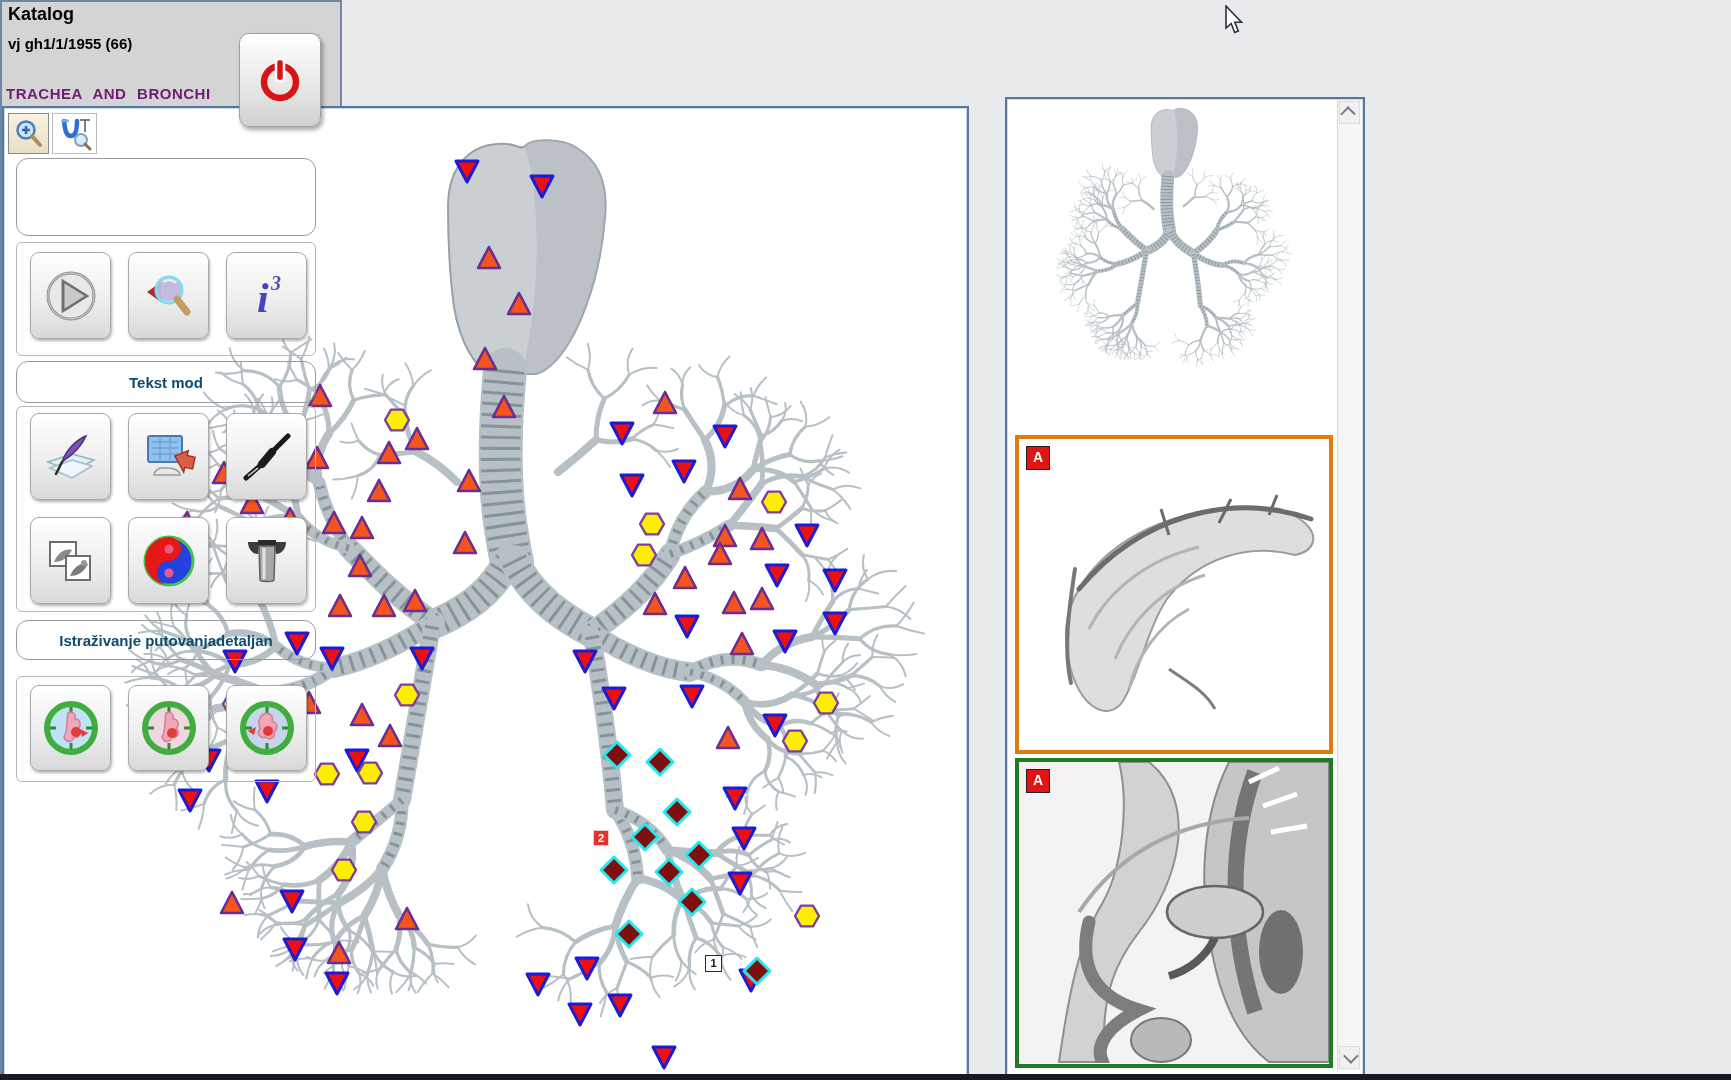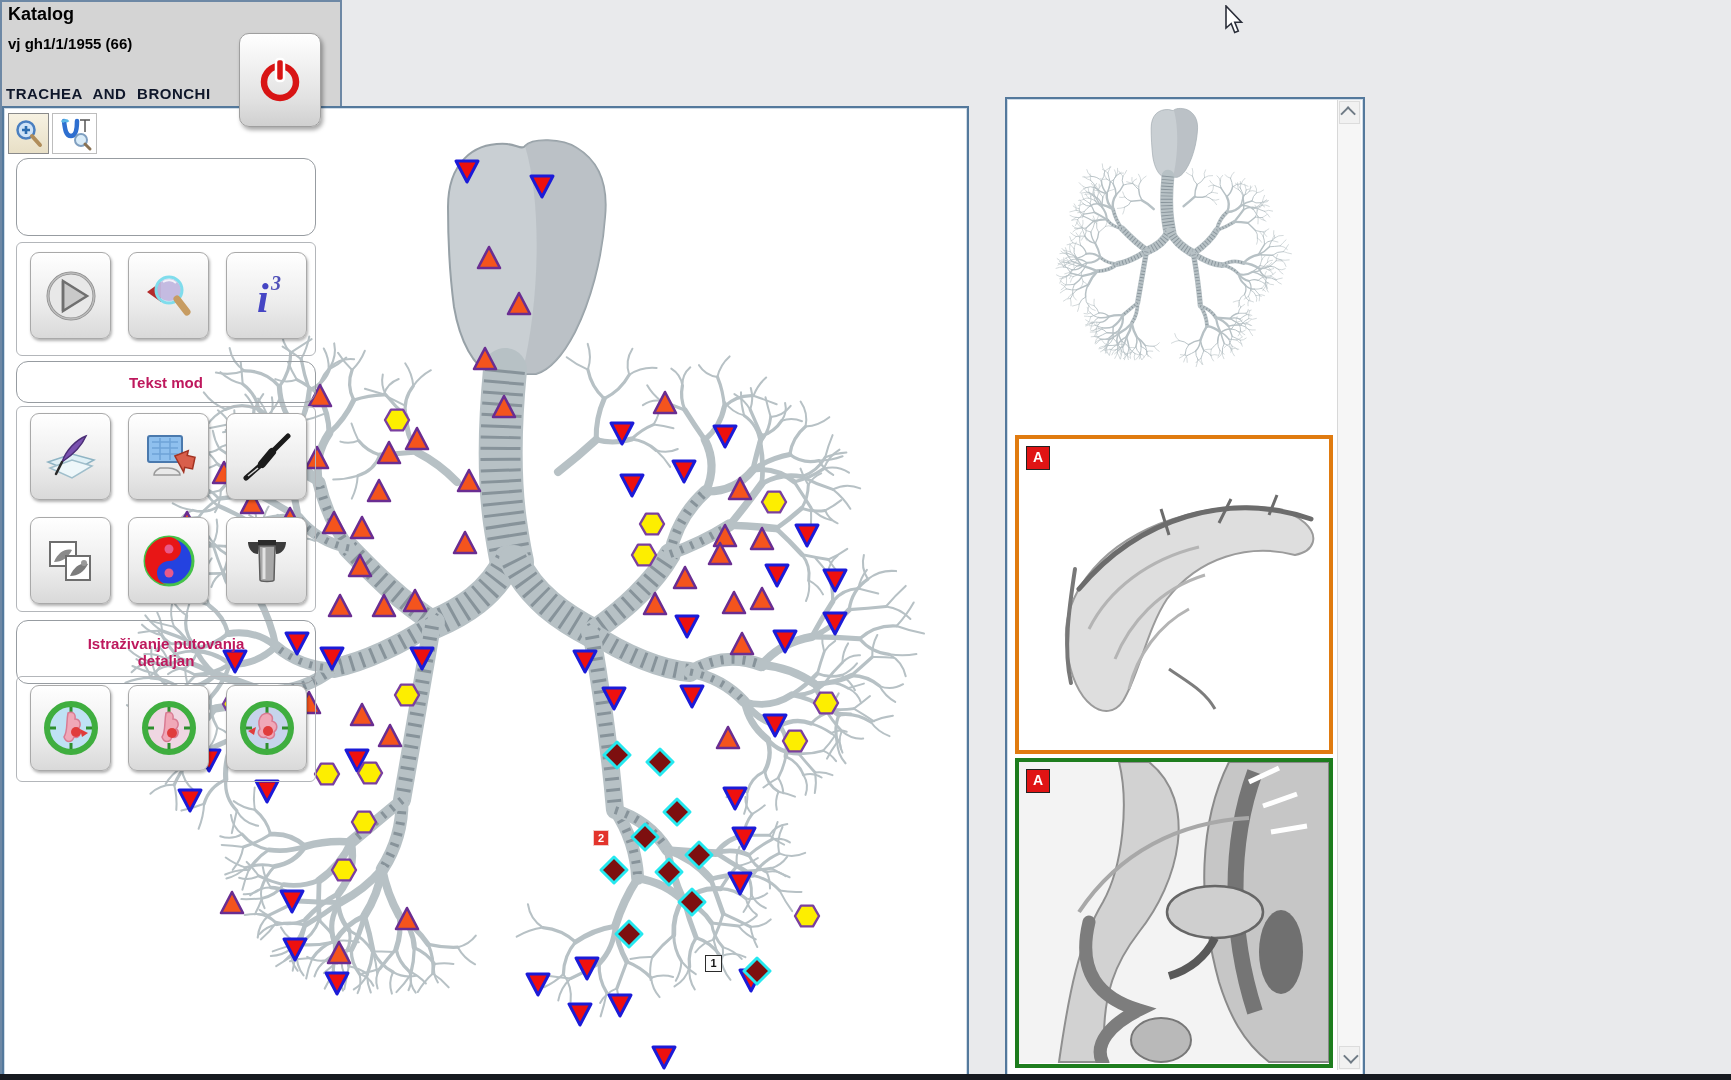--- a/index.html
+++ b/index.html
@@ -6,21 +6,21 @@
   body{
     width:1731px;height:1080px;position:relative;overflow:hidden;
     background:#e9eaec;
     font-family:"Liberation Sans", sans-serif;
     -webkit-font-smoothing:antialiased;
   }
   
   .hdr-title{position:absolute;left:8px;top:4px;font-size:18px;font-weight:bold;color:#000;}
   .hdr-patient{position:absolute;left:8px;top:35px;font-size:15px;font-weight:bold;color:#000;}
   .hdr-patient .dob{}
-  .hdr-section{position:absolute;left:6px;top:85px;font-size:15px;font-weight:bold;color:#0f172a;letter-spacing:.5px;word-spacing:6px;}
+  .hdr-section{position:absolute;left:6px;top:85px;font-size:15px;font-weight:bold;color:#701a75;letter-spacing:.5px;word-spacing:6px;}
 
   
   .panel{
     position:absolute;background:#fff;
     border:2px solid #54799c;
     box-shadow:inset 0 0 0 1px #cfdce8;
   }
   #main-panel{left:2px;top:106px;width:963px;height:967px;}
   #mid-panel{left:1005px;top:97px;width:356px;height:976px;}
   #sidebar{left:1397px;top:2px;width:338px;height:1072px;background:#d4d4d4;border:2px solid #6d88a5;box-shadow:none;}
@@ -72,23 +72,23 @@
     background:linear-gradient(#ffffff,#e2e2e2 70%,#d0d0d0);border:1px solid #9f9f9f;
     box-shadow:2px 3px 4px rgba(0,0,0,.35);display:flex;align-items:center;justify-content:center;
   }
   .sb-box{
     position:absolute;left:16px;width:300px;border:1px solid #979ca1;border-radius:12px;box-sizing:border-box;
   }
   #sb-empty{top:158px;height:78px;}
   #sb-grp-top{top:242px;height:114px;border-radius:6px;border-color:#b3b6ba;}
   #sb-lbl-tekst{top:361px;height:42px;display:flex;align-items:center;justify-content:center;}
   #sb-grp-tekst{top:406px;height:206px;border-radius:6px;border-color:#b3b6ba;}
-  #sb-lbl-putovanja{top:620px;height:64px;display:flex;flex-direction:column;align-items:center;justify-content:center;}
+  #sb-lbl-putovanja{top:620px;height:40px;display:flex;flex-direction:row;align-items:center;justify-content:center;}
   #sb-grp-putovanja{top:676px;height:106px;border-radius:6px;border-color:#b3b6ba;}
-  .sb-label{font-size:15px;font-weight:bold;color:#be185d;line-height:17px;text-align:center;}
+  .sb-label{font-size:15px;font-weight:bold;color:#0c4a6e;line-height:17px;text-align:center;}
   .sq-btn{
     position:absolute;width:81px;height:87px;border-radius:9px;
     background:linear-gradient(#ffffff,#ececec 60%,#d9d9d9);
     border:1px solid #a9a9a9;box-shadow:1px 2px 3px rgba(0,0,0,.3);
     display:flex;align-items:center;justify-content:center;box-sizing:border-box;
   }
   .col1{left:30px;} .col2{left:128px;} .col3{left:226px;}
   .rowA{top:252px;} .rowB{top:413px;} .rowC{top:517px;} .rowD{top:685px;height:86px;}
 
   

